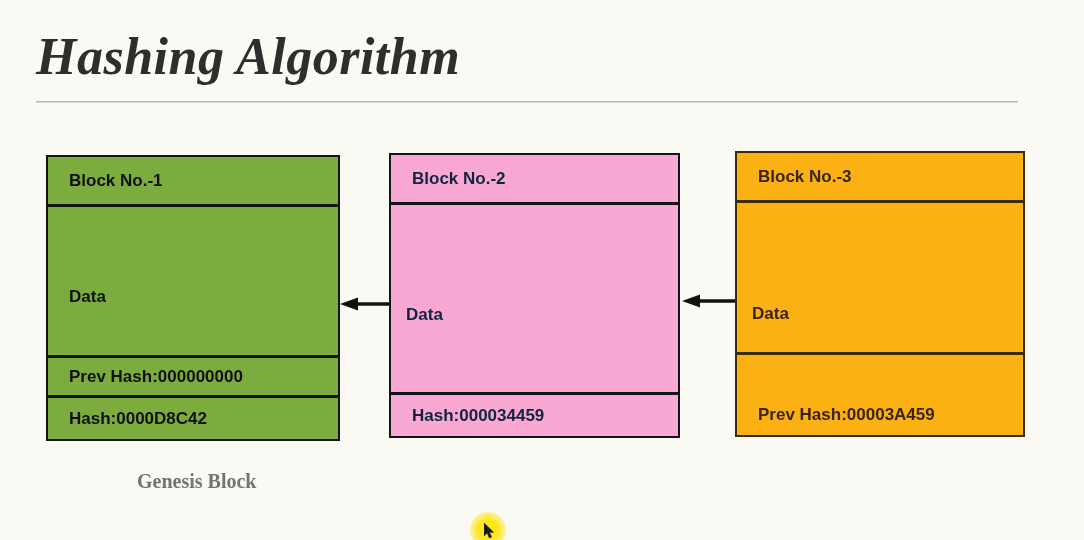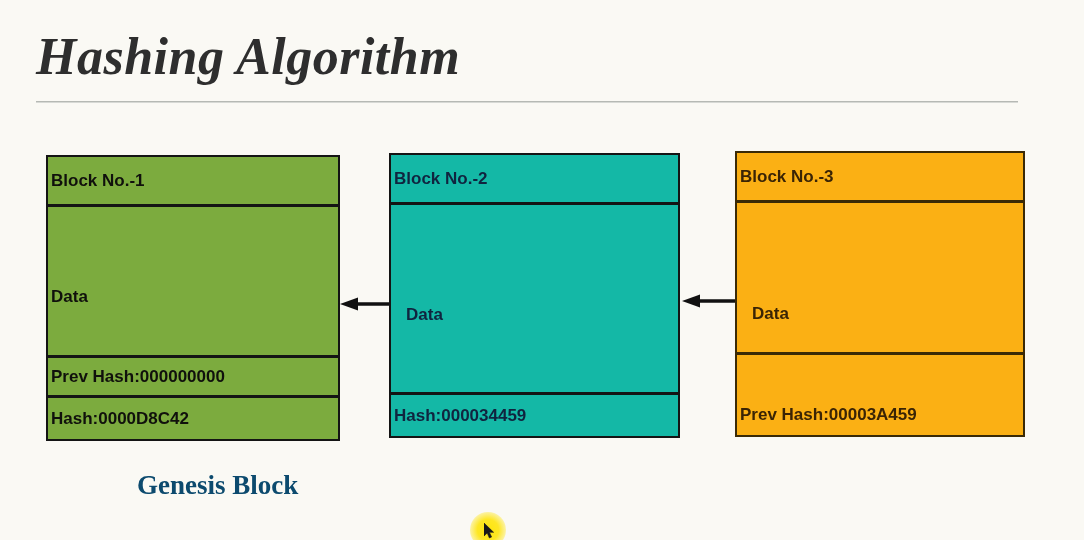--- a/index.html
+++ b/index.html
@@ -53,21 +53,21 @@
     position: absolute;
     border: 2px solid #141414;
     display: flex;
     flex-direction: column;
   }
 
   .block .row {
     border-bottom: 3px solid #141414;
     display: flex;
     align-items: center;
-    padding-left: 3px;
+    padding-left: 21px;
     font-size: 17px;
     font-weight: 600;
     white-space: nowrap;
     overflow: hidden;
   }
 
   .block .row:last-child {
     border-bottom: none;
   }
 
@@ -85,21 +85,21 @@
     background: #7cab3e;
   }
   #block-1 .row { color: #10100c; }
 
   
   #block-2 {
     left: 389px;
     top: 153px;
     width: 291px;
     height: 285px;
-    background: #14b8a6;
+    background: #f9a8d4;
   }
   #block-2 .row { color: #10243f; }
 
   
   #block-3 {
     left: 735px;
     top: 151px;
     width: 290px;
     height: 286px;
     background: #fbb014;
@@ -131,22 +131,22 @@
   #arrow-2-to-1 { left: 340px; top: 296px; width: 49px; }
   #arrow-3-to-2 { left: 682px; top: 293px; width: 53px; }
 
   
   .genesis-label {
     position: absolute;
     left: 137px;
     top: 470px;
     font-family: "Liberation Serif", serif;
     font-weight: bold;
-    font-size: 27px;
-    color: #0c4a6e;
+    font-size: 20px;
+    color: #737373;
     white-space: nowrap;
   }
 
   
   .cursor-wrap {
     position: absolute;
     left: 470px;
     top: 512px;
     width: 36px;
     height: 36px;

